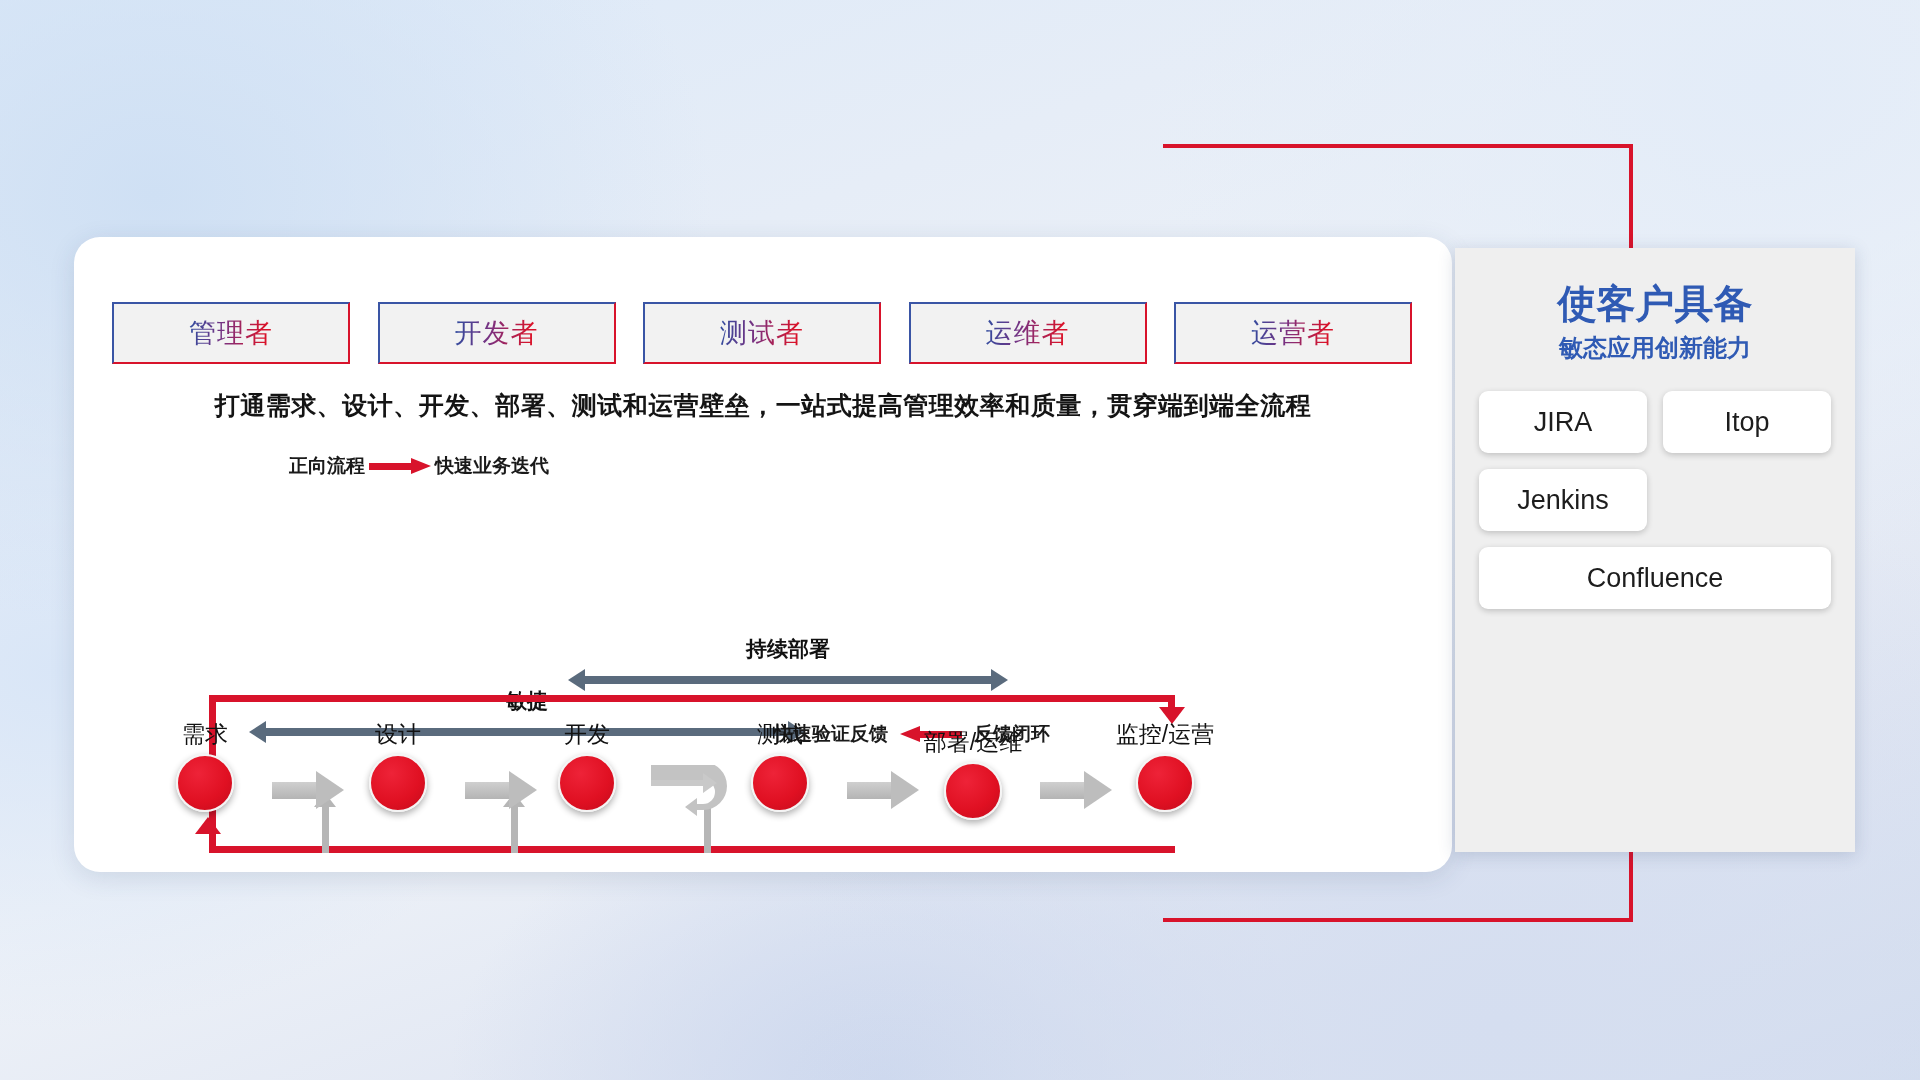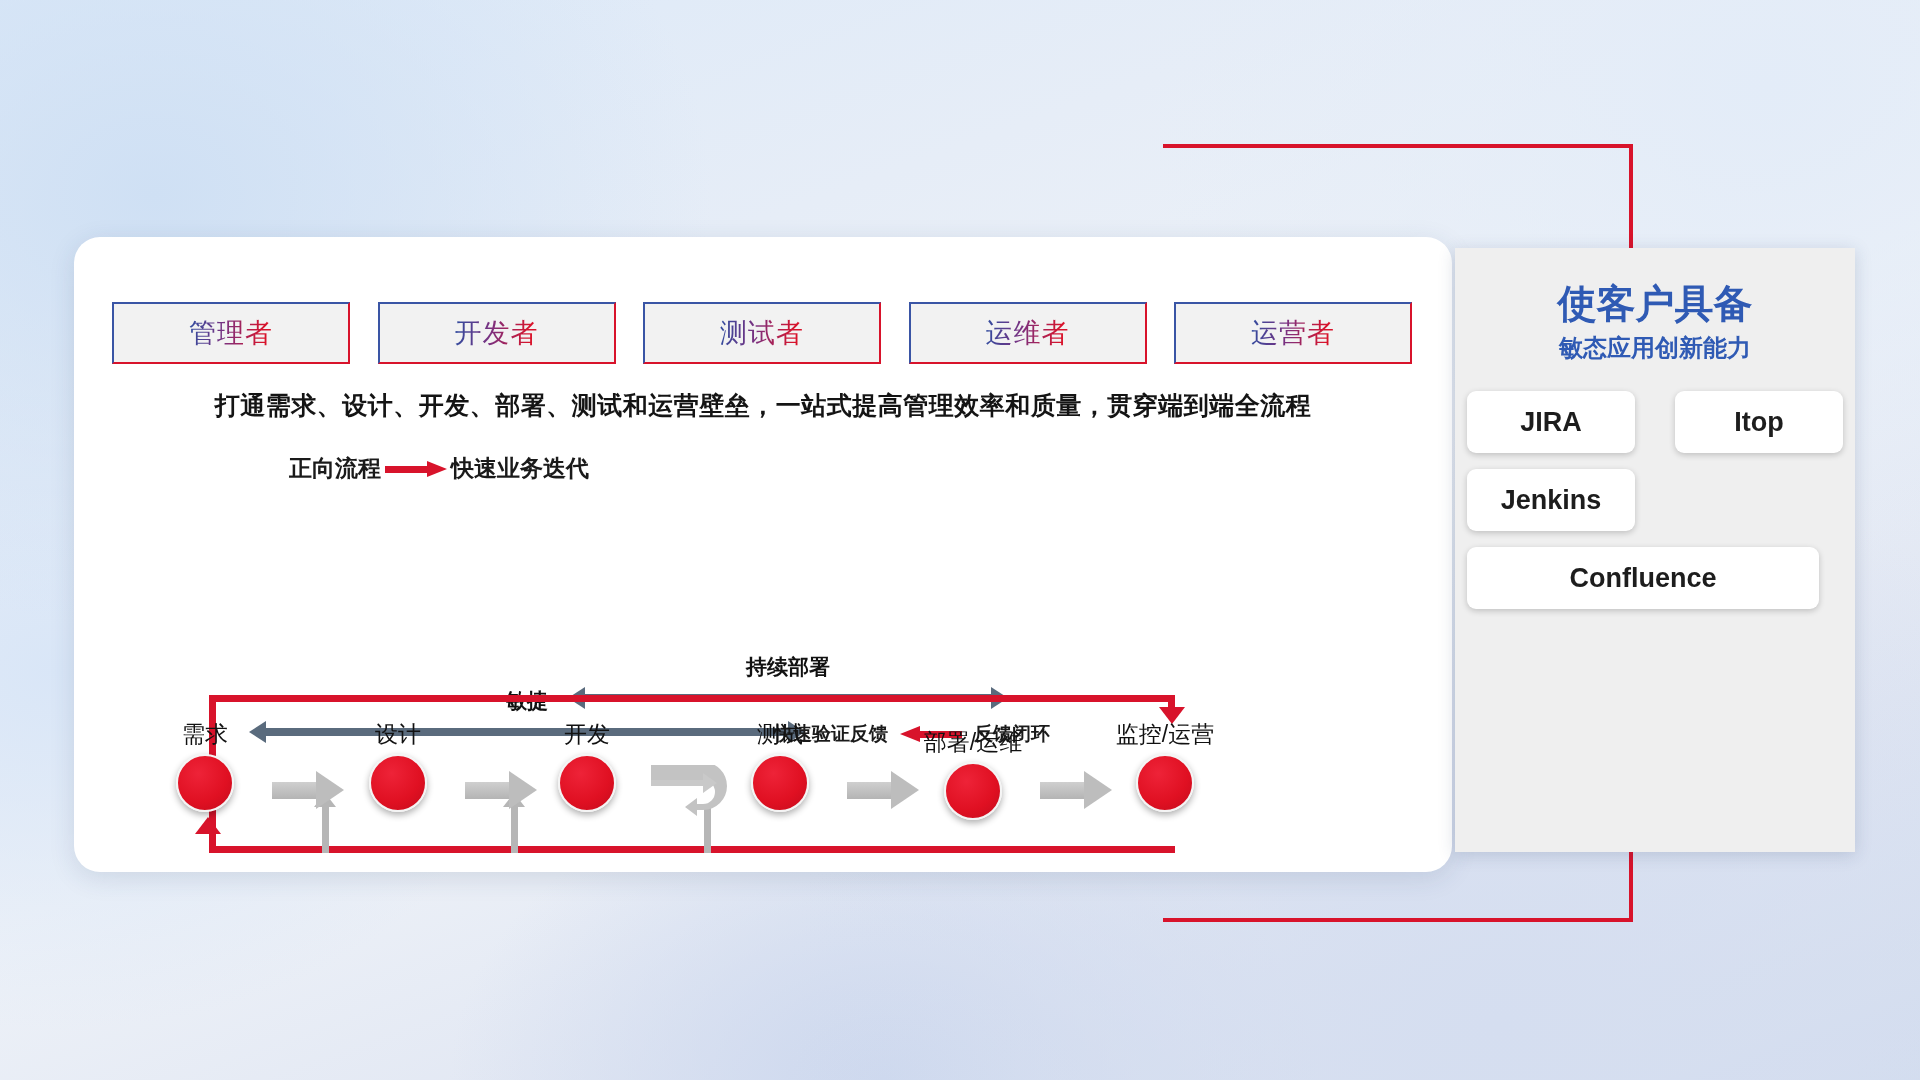--- a/index.html
+++ b/index.html
@@ -80,21 +80,21 @@
     color: #141414;
     letter-spacing: 0.5px;
     white-space: nowrap;
   }
 
   
   .legend-forward {
     position: absolute;
     left: 215px; top: 216px;
     display: flex; align-items: center; gap: 4px;
-    font-size: 23px; font-weight: bold; color: #1a1a1a;
+    font-size: 19px; font-weight: bold; color: #1a1a1a;
   }
   .legend-back {
     position: absolute;
     left: 700px; top: 484px;
     display: flex; align-items: center; gap: 12px;
     font-size: 19px; font-weight: bold; color: #1a1a1a;
   }
   .arr-red-right, .arr-red-left {
     width: 62px; height: 16px; position: relative;
   }
@@ -130,21 +130,21 @@
   }
   .span-arrow .head-l { left: 0;  border-right: 17px solid #5a6b7d; }
   .span-arrow .head-r { right: 0; border-left: 17px solid #5a6b7d; }
   .span-label {
     position: absolute;
     width: 100%; text-align: center;
     top: -34px;
     font-size: 21px; font-weight: bold; color: #111;
   }
 
-  #arrow-deploy { left: 494px; top: 450px; width: 440px; }
+  #arrow-deploy { left: 494px; top: 432px; width: 440px; }
   #arrow-agile  { left: 175px; top: 484px; width: 556px; }
 
   
   .cycle-loop {
     position: absolute;
     left: 135px; top: 458px;
     width: 966px; height: 158px;
     border: 7px solid #d8132b;
     border-right: none;
     z-index: 4;
@@ -239,21 +239,21 @@
   }
 
   
   .sidebar {
     position: absolute;
     left: 1455px; top: 248px;
     width: 400px; height: 604px;
     background: #efefef;
     box-shadow: 0 3px 16px rgba(40,60,100,0.18);
     z-index: 5;
-    padding: 28px 12px;
+    padding: 28px 24px;
   }
   .sb-title {
     text-align: center;
     color: #2f5ab4;
     font-weight: bold;
     line-height: 1.42;
   }
   .sb-title .l1 { font-size: 39px; display: block; }
   .sb-title .l2 { font-size: 24px; display: block; }
   .tool-grid {
@@ -261,21 +261,21 @@
     display: flex; flex-wrap: wrap;
     gap: 16px 16px;
     justify-content: space-between;
   }
   .tool-tag {
     width: 168px; height: 62px;
     background: #ffffff;
     border-radius: 9px;
     box-shadow: 0 2px 6px rgba(0,0,0,0.2);
     display: flex; align-items: center; justify-content: center;
-    font-size: 27px; font-weight: bold; color: #1d1d1d;
+    font-size: 27px; font-weight: normal; color: #1d1d1d;
   }
   .tool-tag.wide { width: 352px; }
 </style>
 </head>
 <body>
 
 <div id="stage">
 
   <div class="red-bracket"></div>
 

